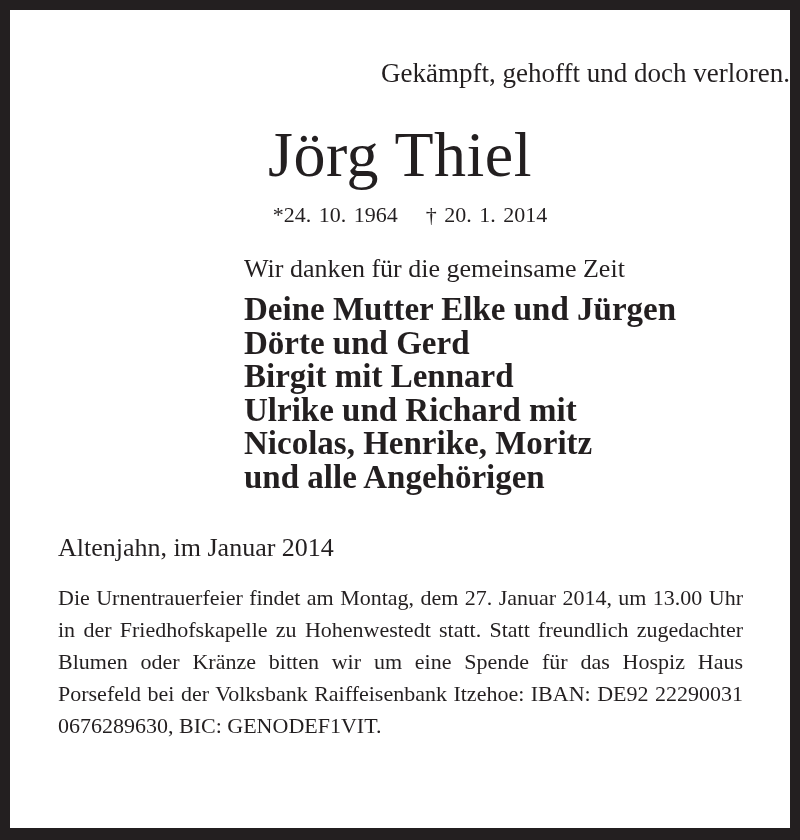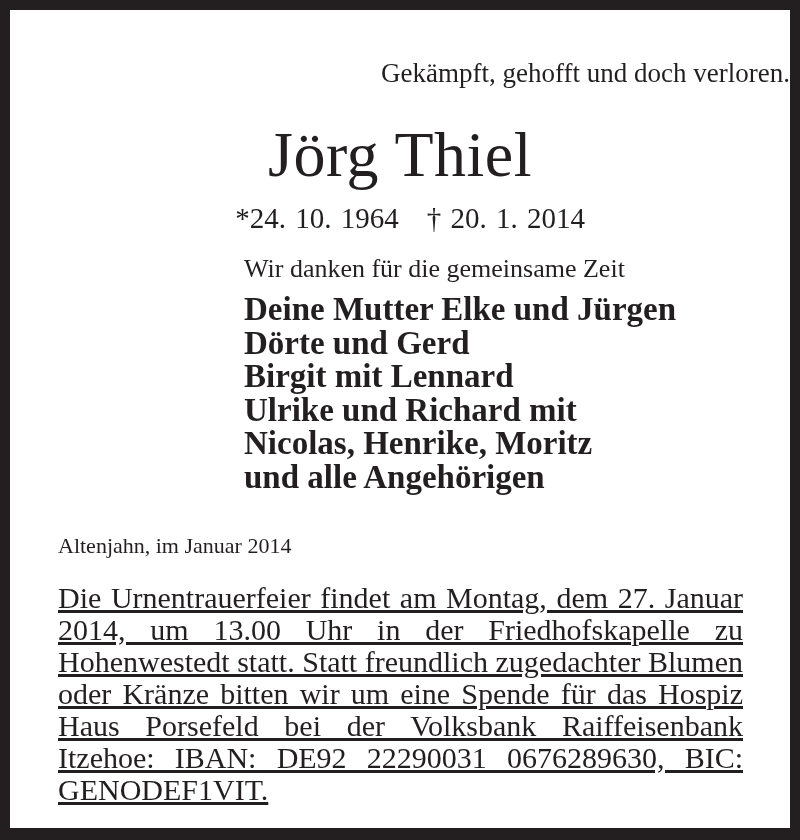--- a/index.html
+++ b/index.html
@@ -1,26 +1,26 @@
 <!DOCTYPE html>
 <html><head>
 <meta charset="utf-8">
 <style>
   html, body { margin:0; padding:0; background:#231f20; }
   body { width:800px; height:840px; position:relative; overflow:hidden; }
   .frame { position:absolute; left:10px; top:10px; width:780px; height:818px; background:#fff; }
   .serif { font-family:"Liberation Serif","DejaVu Serif",serif; color:#231f20; }
   .motto { position:absolute; left:0; right:0; top:48px; text-align:right; font-size:27px; }
   .name { position:absolute; left:0; right:0; top:108px; text-align:center; font-size:64px; letter-spacing:0.5px; }
-  .dates { position:absolute; left:0; right:0; top:192px; text-align:center; font-size:29px; word-spacing:2px;margin-left:20px; }
+  .dates { position:absolute; left:0; right:0; top:192px; text-align:center; font-size:22px; word-spacing:2px;margin-left:20px; }
   .dates span + span { margin-left:28px; }
   .thanks { position:absolute; left:234px; top:244px; font-size:26px; }
   .family { position:absolute; left:234px; top:283px; font-size:33px; font-weight:bold; line-height:33.5px; }
-  .place { position:absolute; left:48px; top:523px; font-size:22px; }
-  .body { position:absolute; left:48px; top:572px; width:685px; font-size:30px; line-height:32px; text-align:justify;text-decoration:underline; }
+  .place { position:absolute; left:48px; top:523px; font-size:26px; }
+  .body { position:absolute; left:48px; top:572px; width:685px; font-size:22px; line-height:32px; text-align:justify; }
 </style>
 </head>
 <body>
 
 <div class="frame">
   <div class="motto serif">Gekämpft, gehofft und doch verloren.</div>
   <div class="name serif">Jörg Thiel</div>
   <div class="dates serif">
     <span>*24. 10. 1964</span><span>† 20. 1. 2014</span>
   </div>

